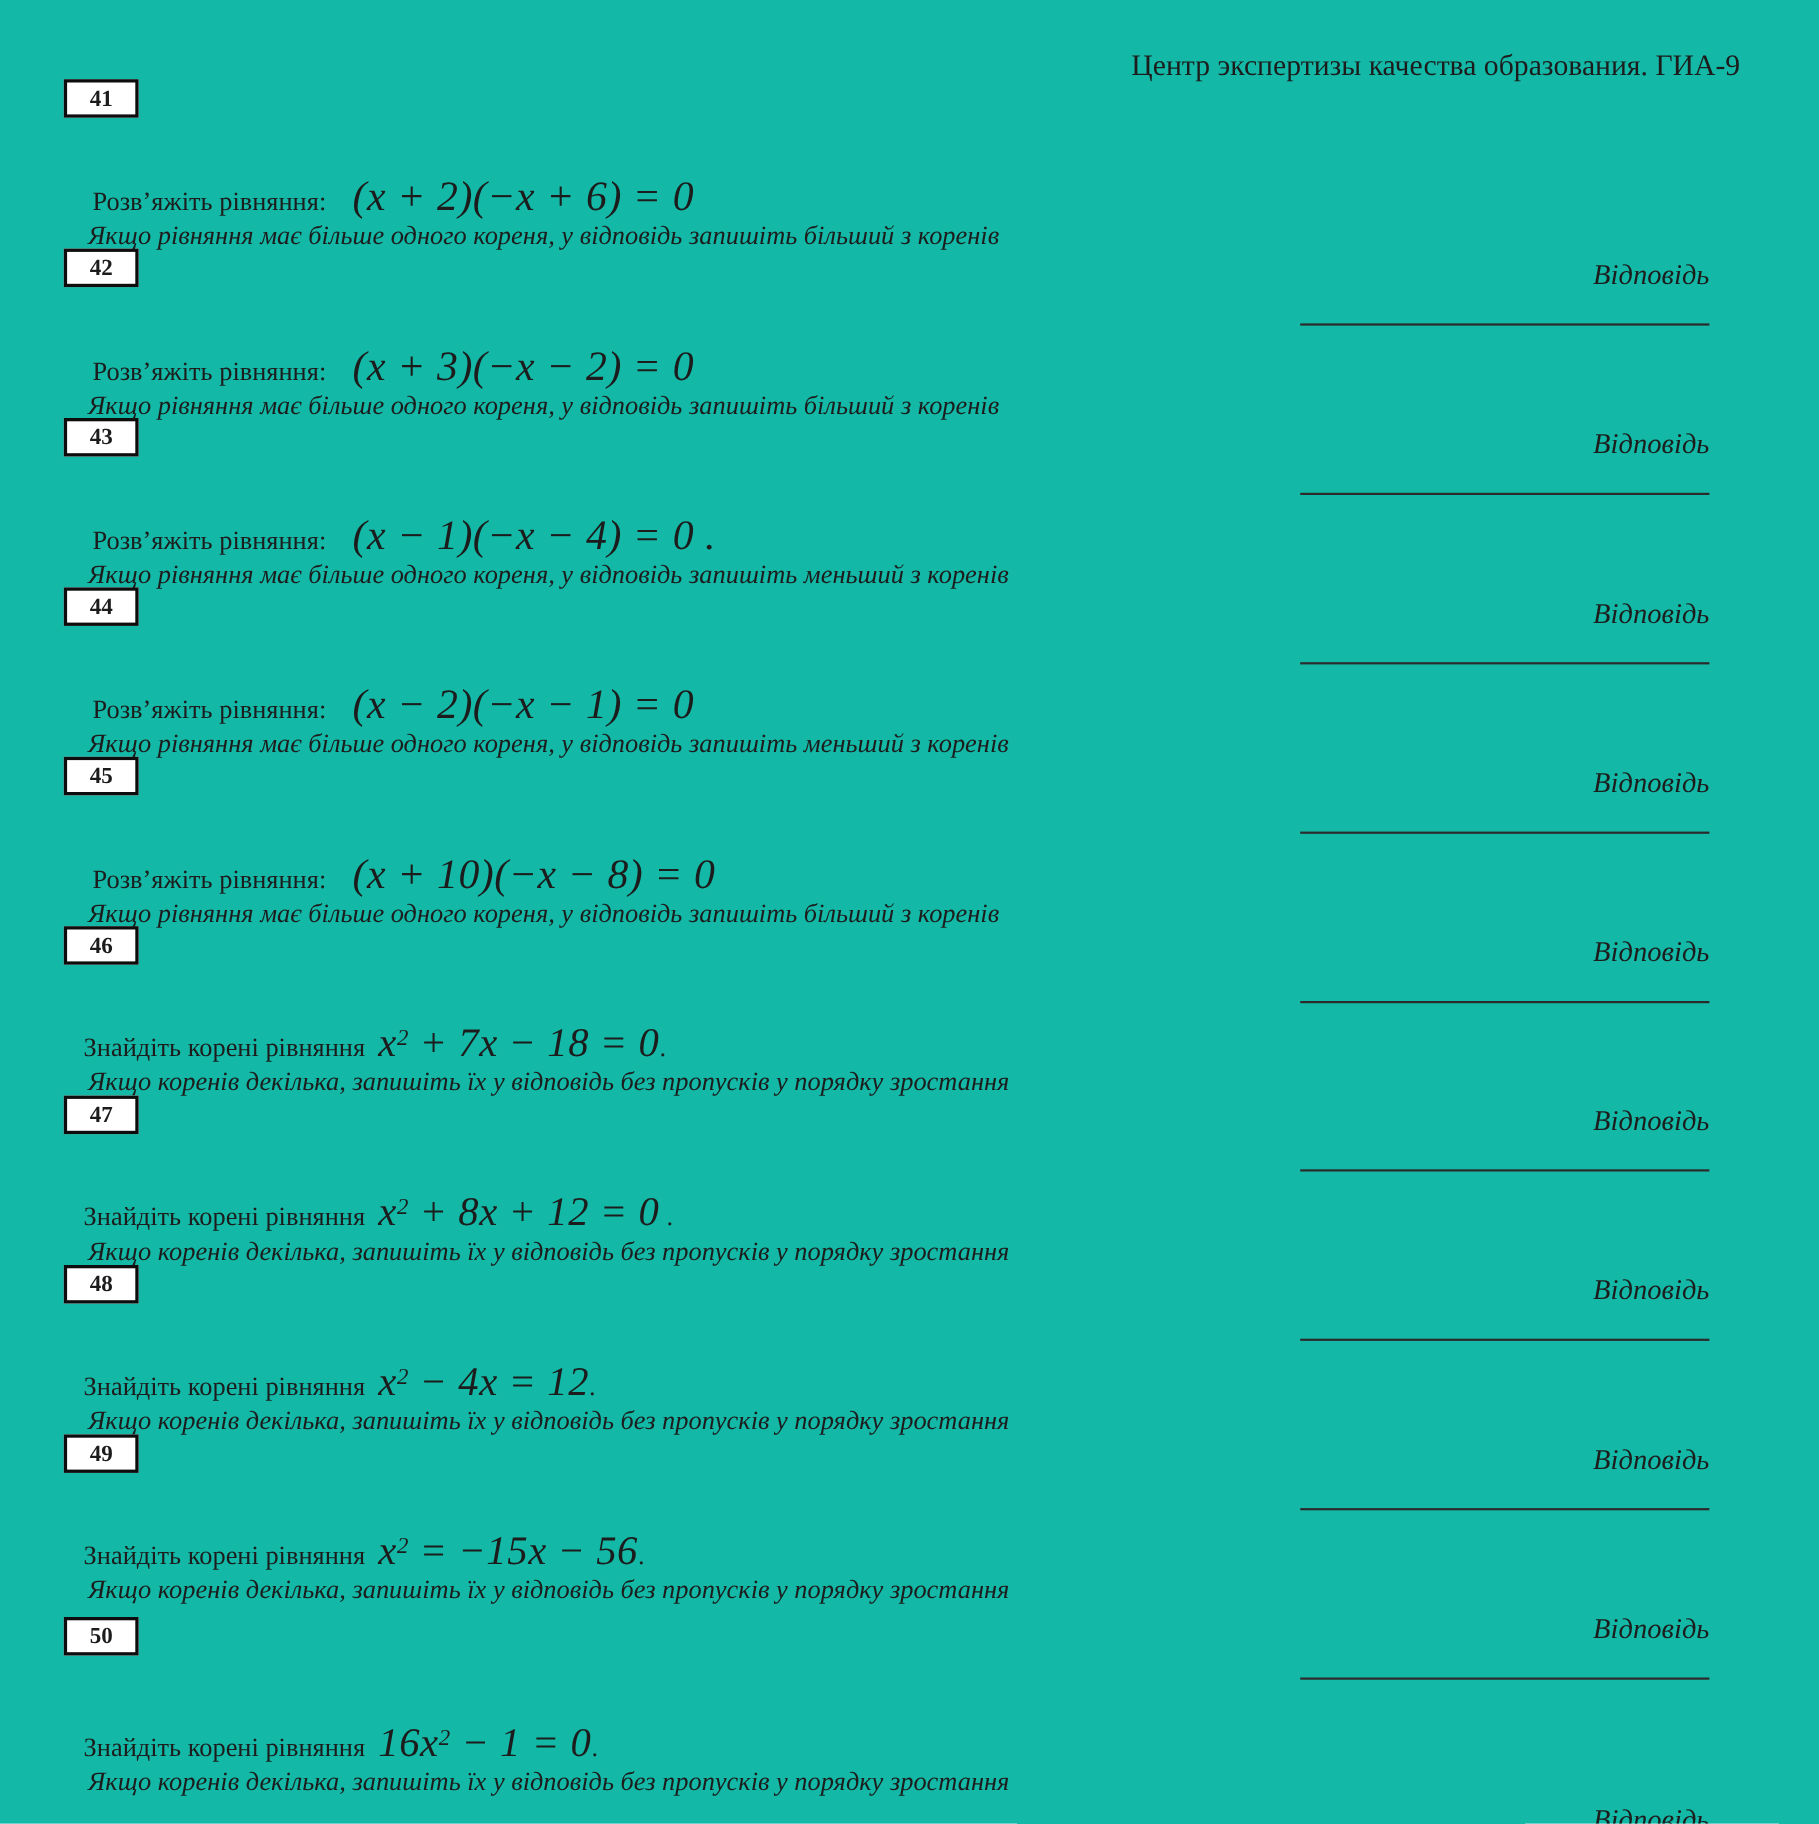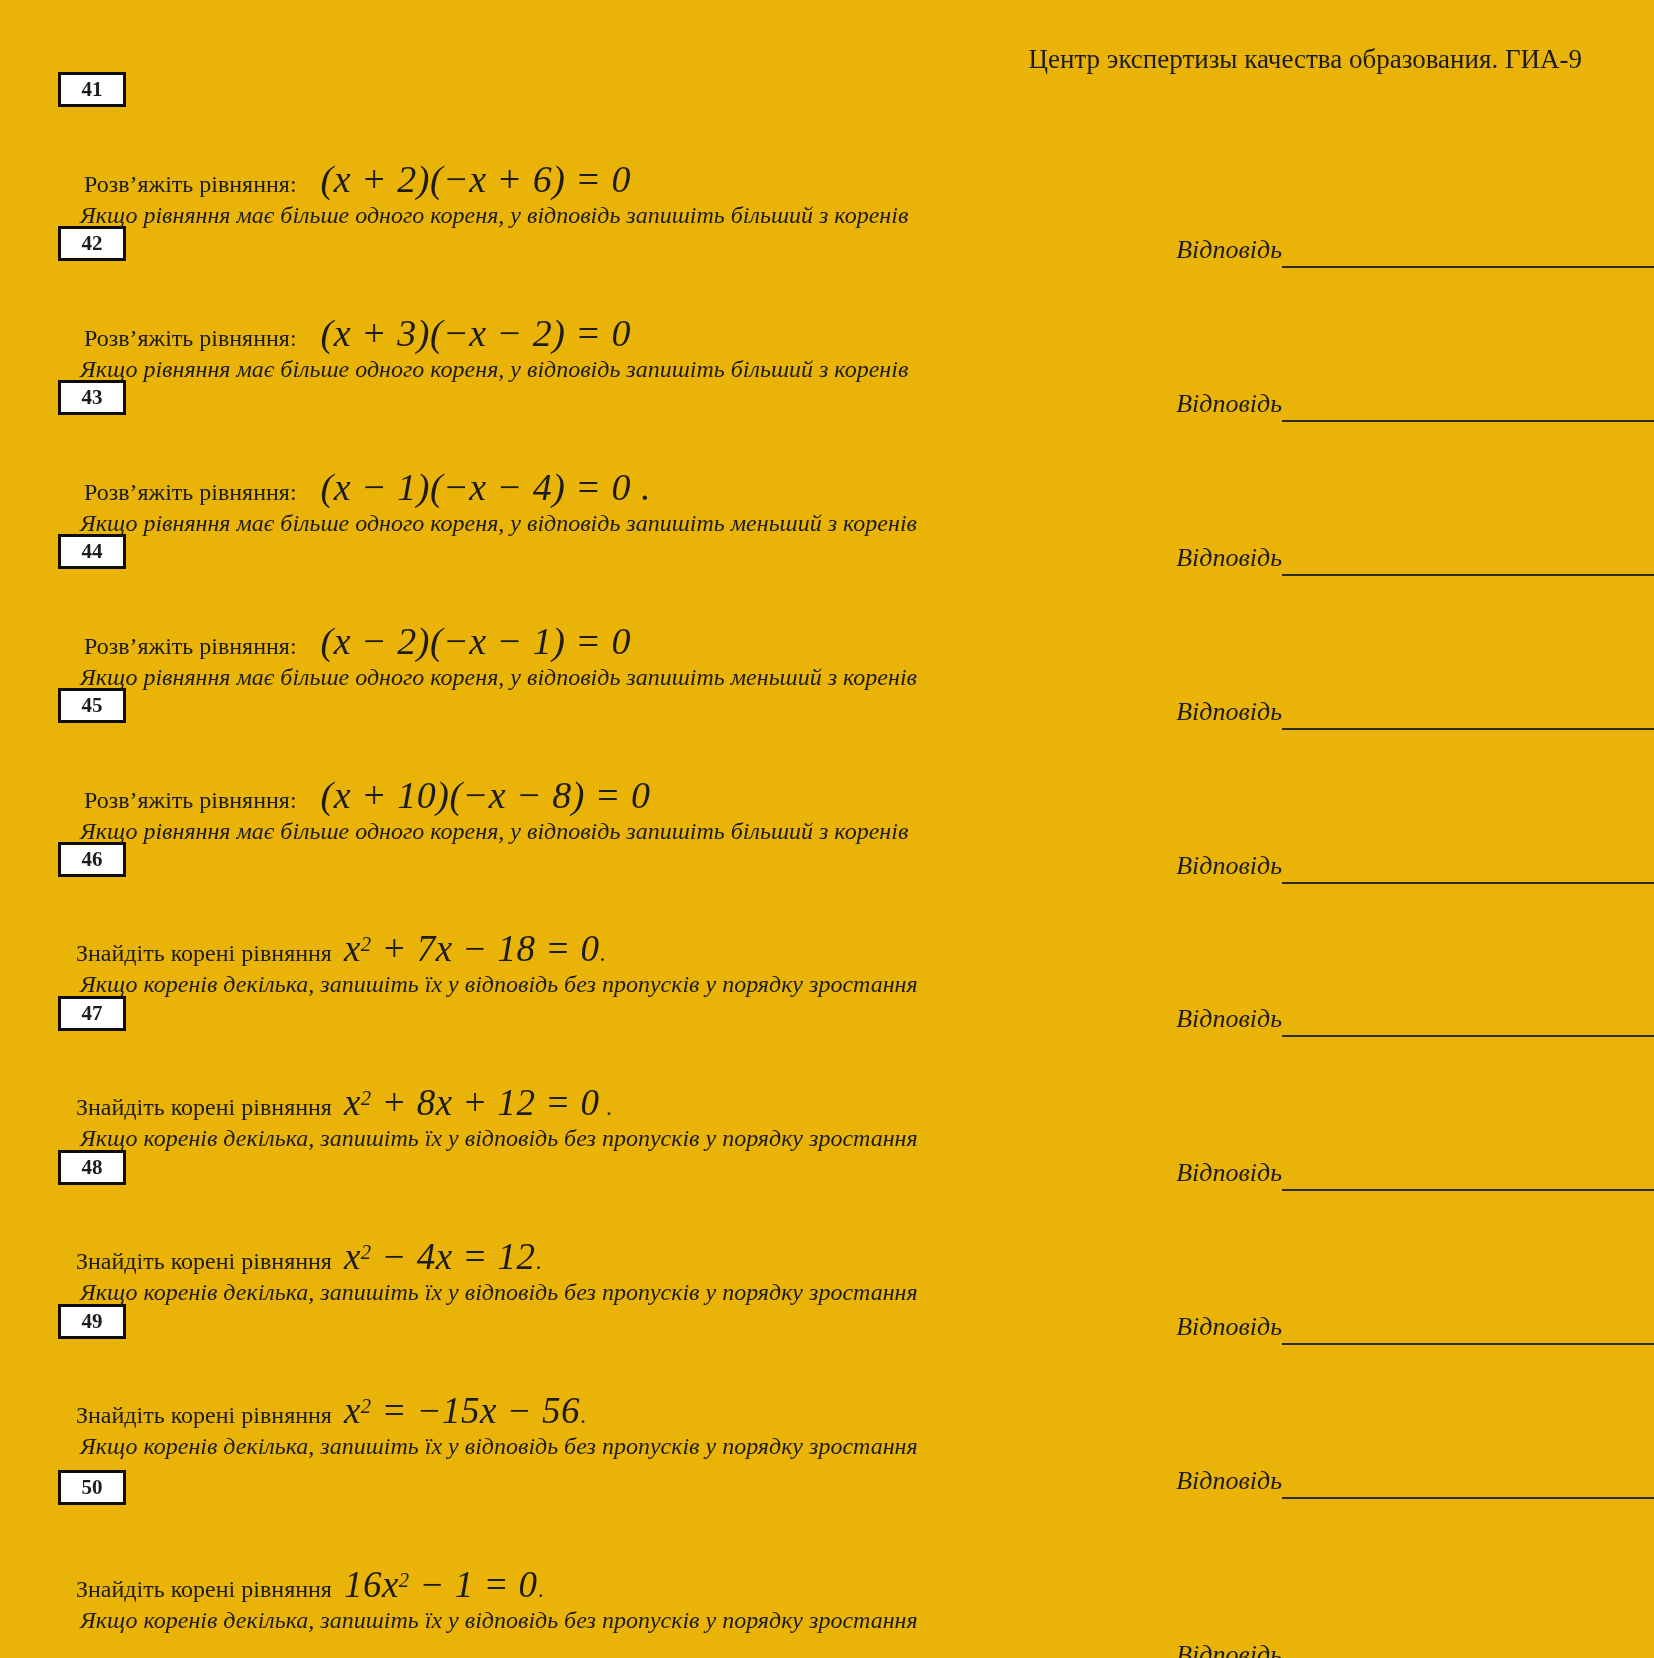--- a/index.html
+++ b/index.html
@@ -1,20 +1,20 @@
 <!DOCTYPE html>
 <html><head>
 <meta charset="utf-8">
 <style>
   html, body { margin: 0; padding: 0; background: #ffffff; }
   .page {
     position: relative;
     width: 1654px;
     height: 1658px;
-    background: #eab308;
+    background: #14b8a6;
     overflow: hidden;
     font-family: "Liberation Serif", "DejaVu Serif", serif;
     color: #1c1c1c;
   }
   .doc-header {
     position: absolute;
     top: 44px;
     right: 72px;
     font-size: 27px;
     white-space: nowrap;
@@ -66,21 +66,24 @@
   .hint {
     padding-left: 80px;
     font-style: italic;
     font-size: 24px;
     line-height: 1.2;
     white-space: nowrap;
   }
   .answer-row {
     display: flex;
     justify-content: flex-end;
+    align-items: flex-end;
+    padding-right: 100px;
     margin-top: 6px;
+    flex-direction: column;
   }
   .answer-label {
     font-style: italic;
     font-size: 26px;
     line-height: 1.1;
     white-space: nowrap;
   }
   .answer-line {
     width: 372px;
     height: 30px;

